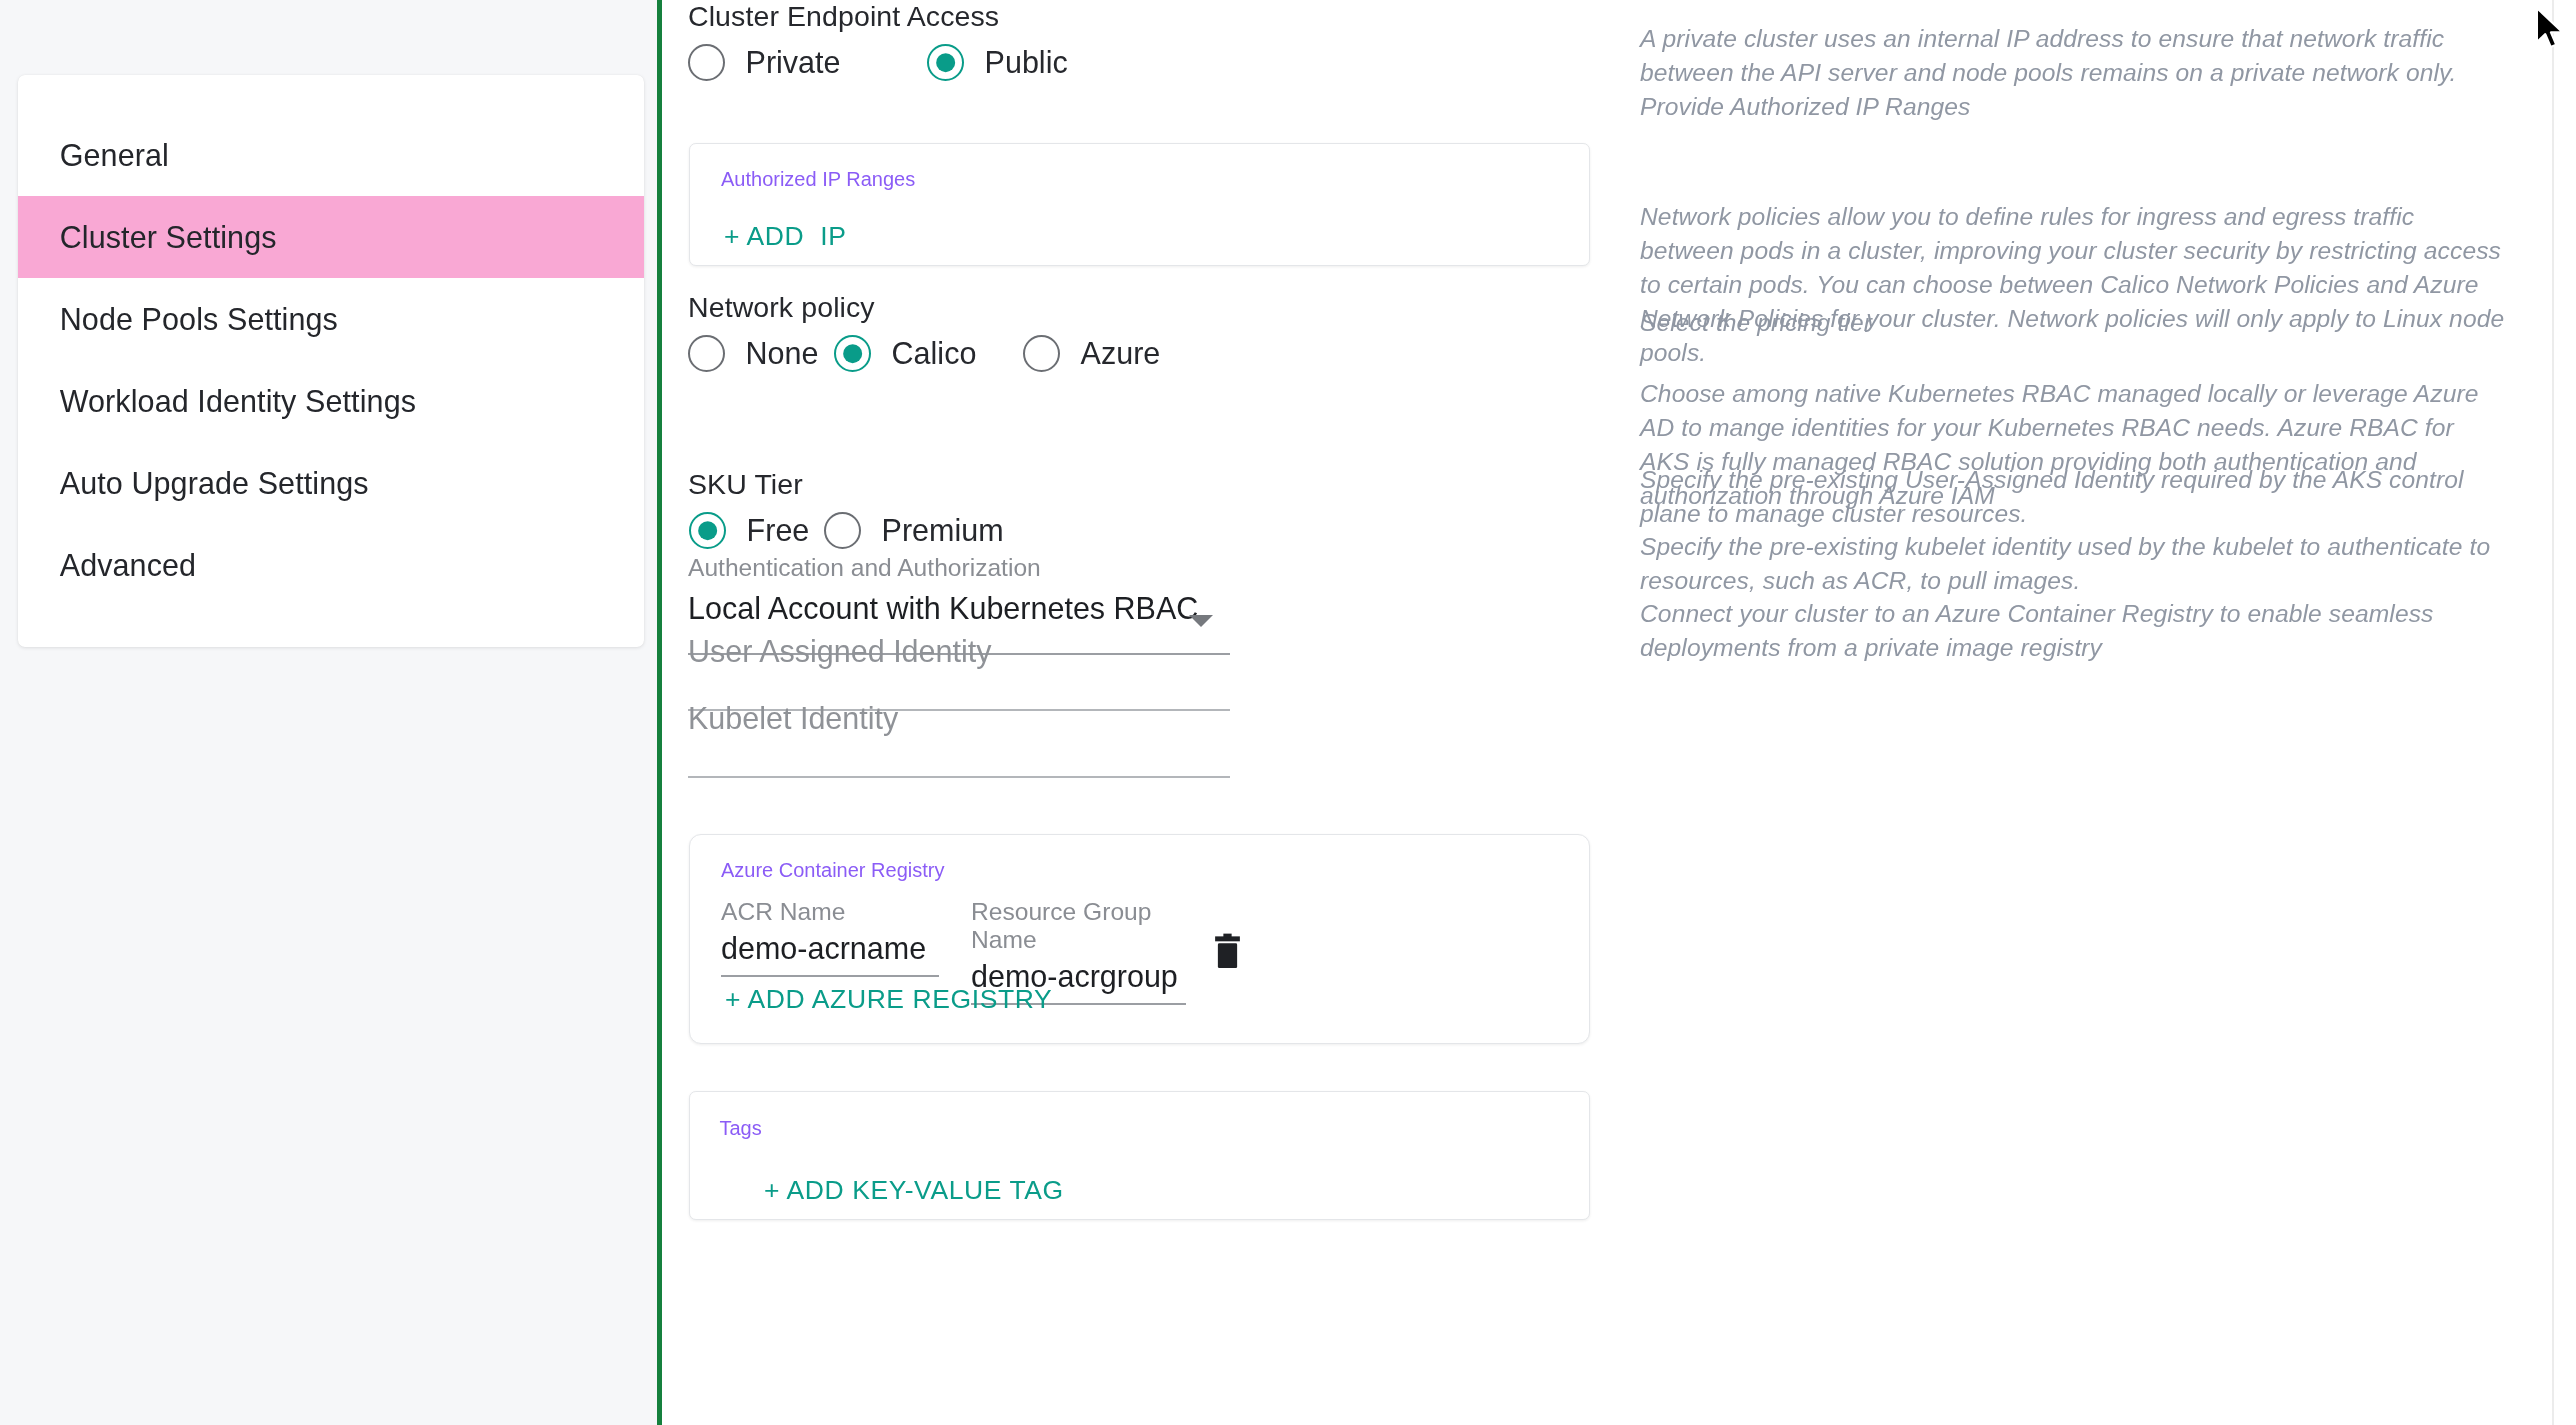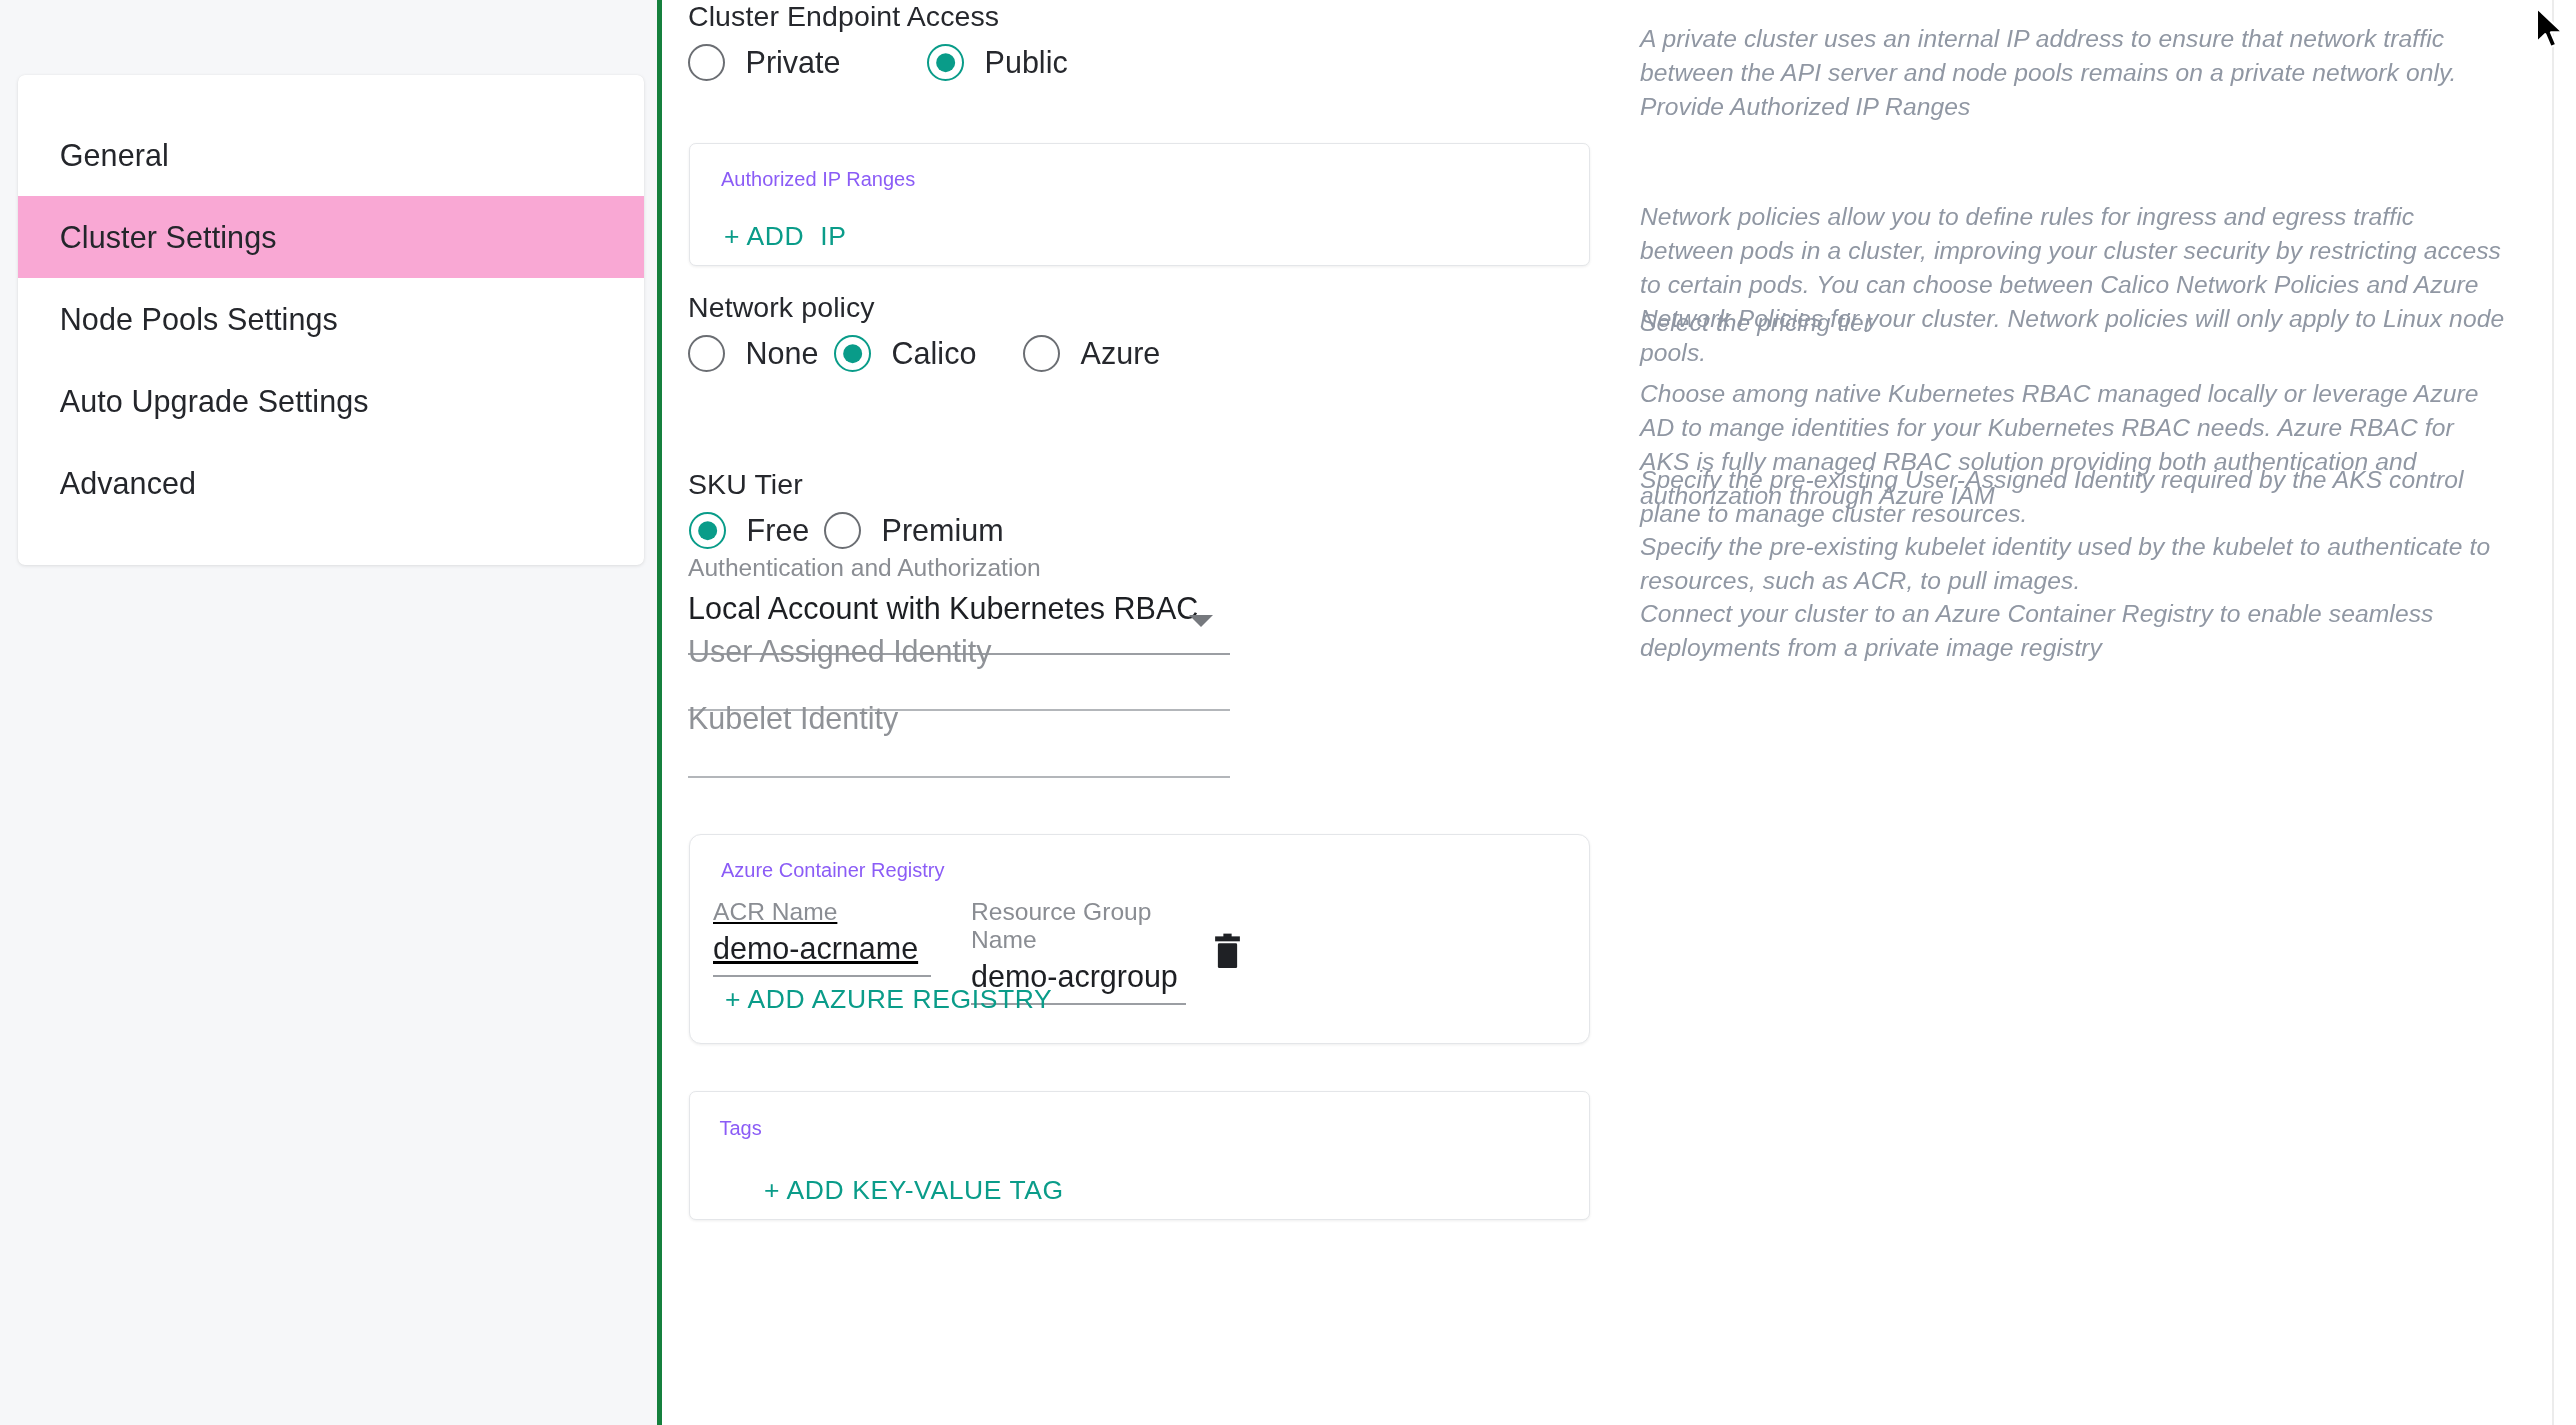--- a/index.html
+++ b/index.html
@@ -206,20 +206,23 @@
       </div>
 
       <div class="nav-item active">
         <span>Cluster Settings</span>
       </div>
 
       <div class="nav-item">
         <span>Node Pools Settings</span>
       </div>
 
+      <div class="nav-item">
+        <span>Workload Identity Settings</span>
+      </div>
 
       <div class="nav-item">
         <span>Auto Upgrade Settings</span>
       </div>
 
       <div class="nav-item">
         <span>Advanced</span>
       </div>
 
     </div>
@@ -322,21 +325,21 @@
 
     <div class="uline-field" style="position:absolute; left:0; top:701px; width:542px;">
       <span class="ul-placeholder">Kubelet Identity</span>
     </div>
     <div class="uline-rule light" style="position:absolute; left:0; top:776px; width:542px;"></div>
 
     <div class="sub-card" style="position:absolute; left:1px; top:834px; width:901px; height:210px;border-radius:12px;">
 
       <div class="sub-card-title" style="position:absolute; left:31px; top:23.6px;">Azure Container Registry</div>
 
-      <div class="uline-field" style="position:absolute; left:23px; top:63px; width:218px;text-decoration:underline;">
+      <div class="uline-field" style="position:absolute; left:31px; top:63px; width:218px;">
         <span class="ul-label">ACR Name</span>
         <span class="ul-value" style="padding-top:4.9px;">demo-acrname</span>
         <div class="uline-rule"></div>
       </div>
 
       <div class="uline-field" style="position:absolute; left:281px; top:63px; width:215px;">
         <span class="ul-label">Resource Group Name</span>
         <span class="ul-value" style="padding-top:4.9px;">demo-acrgroup</span>
         <div class="uline-rule"></div>
       </div>

